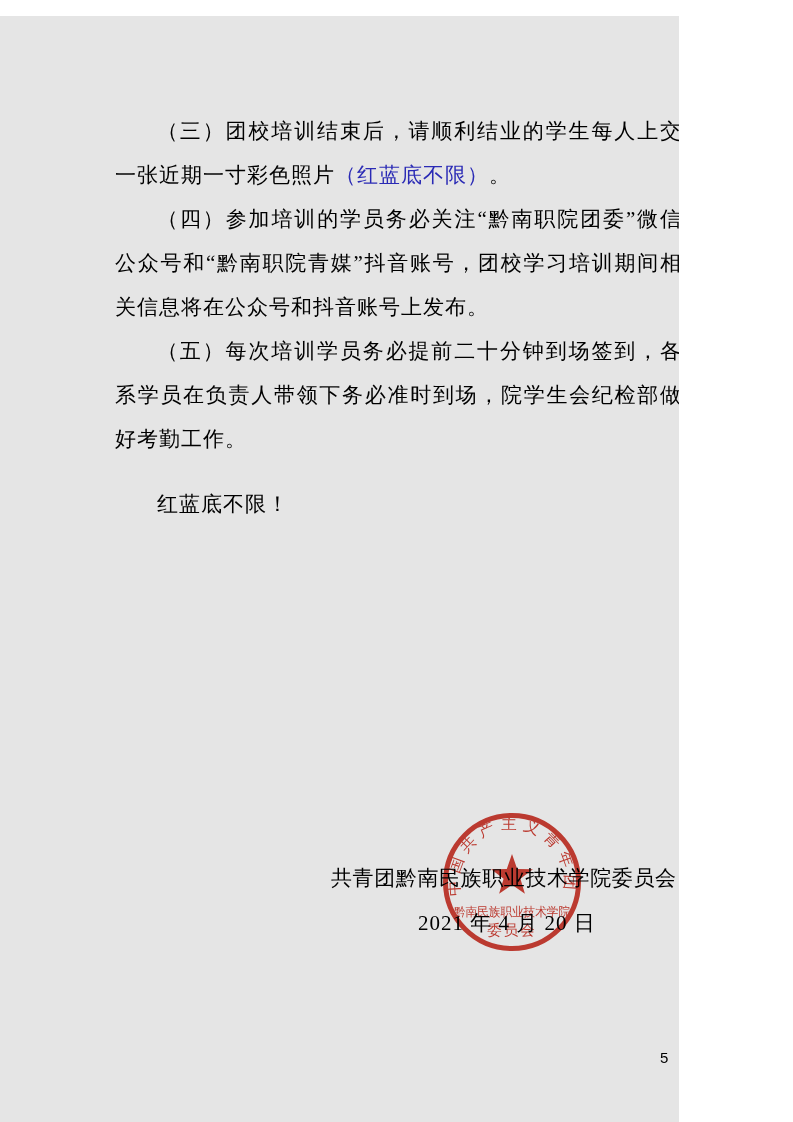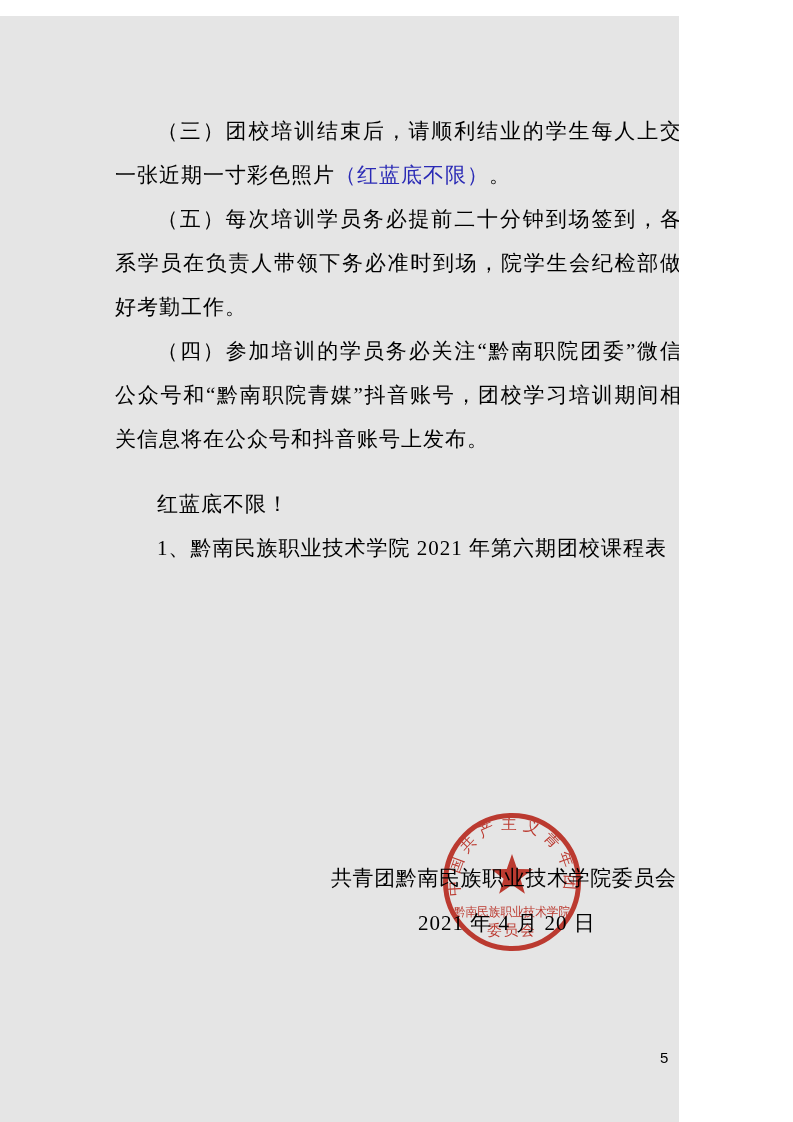--- a/index.html
+++ b/index.html
@@ -72,28 +72,27 @@
   .seal text { fill: #cd2f23; }
 </style>
 </head>
 <body>
 
 <div class="page">
 
   <div class="content">
     <p><span>（三）团校培训结束后，请顺利结业的学生每人上交一张近期一寸彩色照片</span><span class="blue-note">（红蓝底不限）</span><span>。</span></p>
 
+    <p>（四）参加培训的学员务必关注“黔南职院团委”微信公众号和“黔南职院青媒”抖音账号，团校学习培训期间相关信息将在公众号和抖音账号上发布。</p>
+
     <p>（五）每次培训学员务必提前二十分钟到场签到，各系学员在负责人带领下务必准时到场，院学生会纪检部做好考勤工作。</p>
-
-    <p>（四）参加培训的学员务必关注“黔南职院团委”微信公众号和“黔南职院青媒”抖音账号，团校学习培训期间相关信息将在公众号和抖音账号上发布。</p>
 
     <p class="closing">红蓝底不限！</p>
 
 
-    <p class="attach-item">1、黔南民族职业技术学院 2021 年第六期团校课程表</p>
   </div>
 
   <div class="sig-committee">共青团黔南民族职业技术学院委员会</div>
 
   <div class="sig-date">2021 年 4 月 20 日</div>
 
   <svg class="seal" viewBox="0 0 146 146" xmlns="http://www.w3.org/2000/svg">
     <circle cx="73" cy="73" r="66.5" fill="none" stroke="#cd2f23" stroke-width="5"></circle>
     <defs>
       <path id="seal-arc" d="M 22.3 88.5 A 53 53 0 1 1 123.7 88.5" fill="none"></path>

